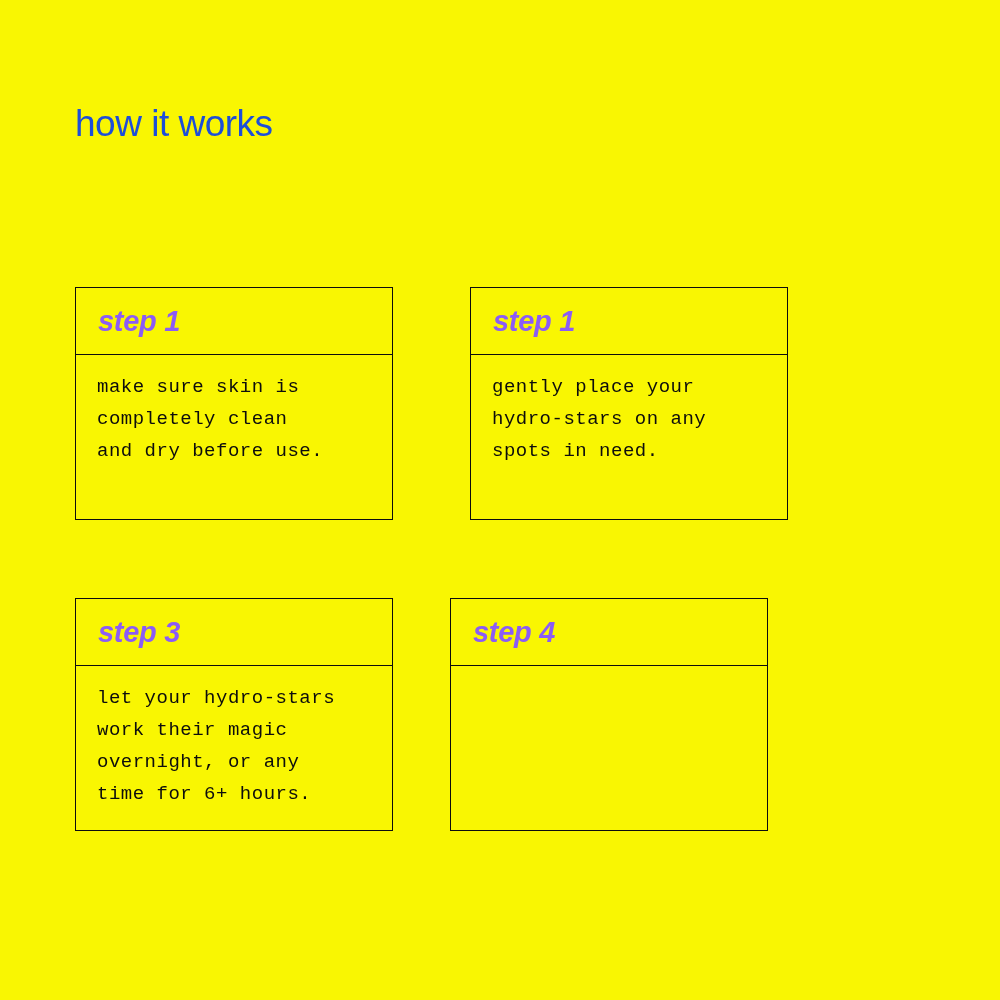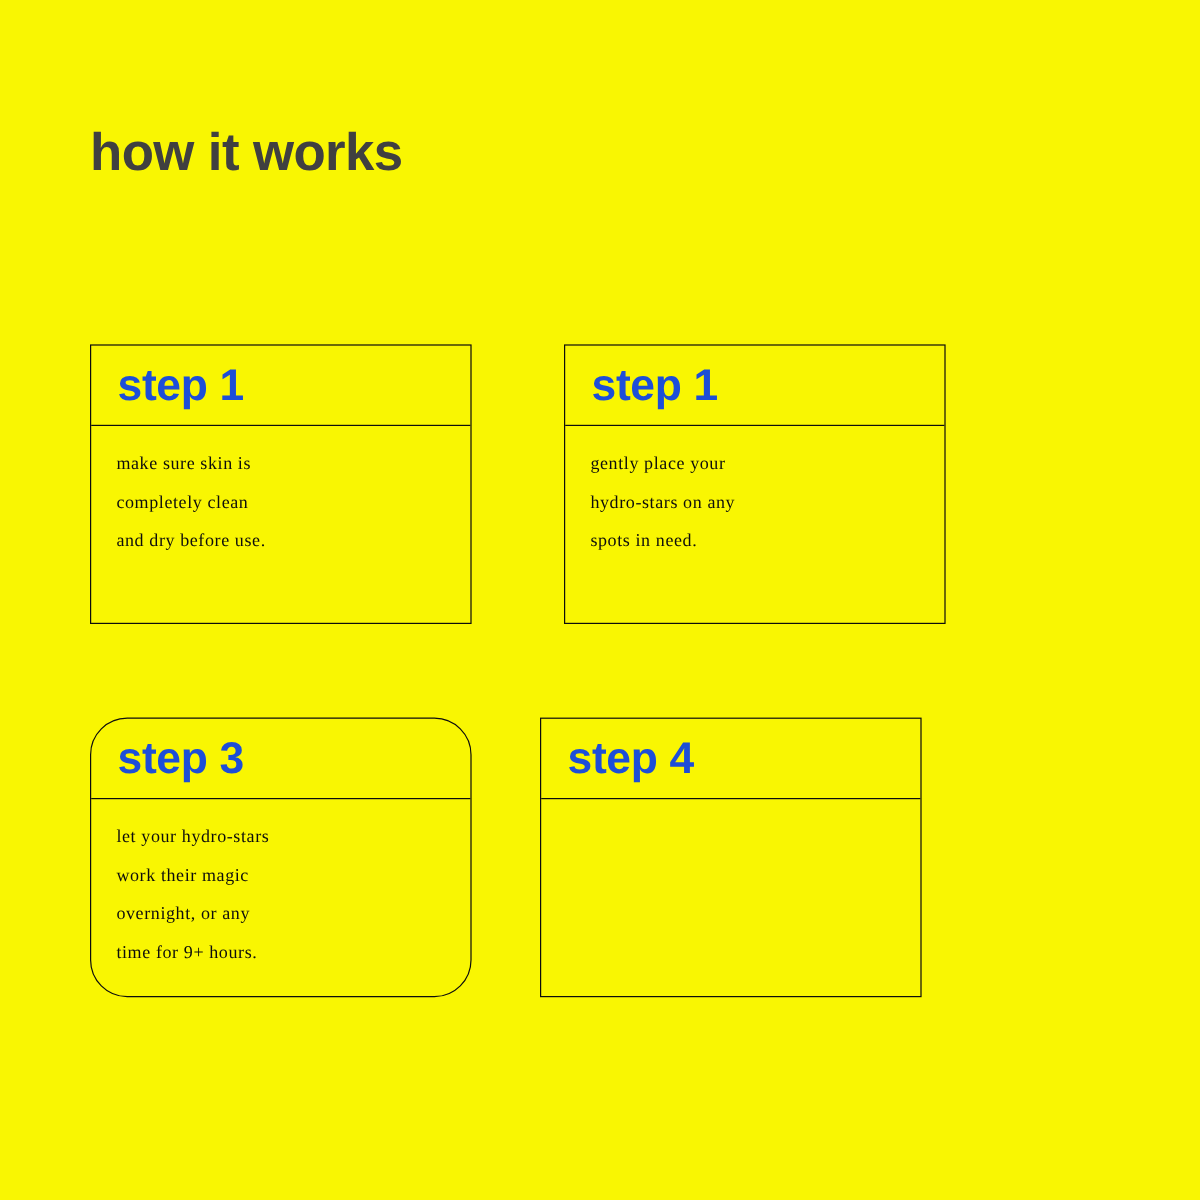--- a/index.html
+++ b/index.html
@@ -19,58 +19,59 @@
     position: absolute;
     inset: 0;
     width: 1000px;
     height: 1000px;
   }
 
   .page-title {
     position: absolute;
     left: 75px;
     top: 103px;
-    font-size: 44px;
-    font-weight: 700;
+    font-size: 37px;
+    font-weight: 400;
     letter-spacing: -0.5px;
-    color: #404040;
+    color: #1d4ed8;
   }
 
   .step-card {
     position: absolute;
     width: 318px;
     height: 233px;
     border: 1.5px solid #0d0d0d;
     background: transparent;
   }
 
   .step-card.pos-1 { left: 75px;  top: 287px; }
   .step-card.pos-2 { left: 470px; top: 287px; }
-  .step-card.pos-3 { left: 75px;  top: 598px; border-radius: 31px; }
+  .step-card.pos-3 { left: 75px;  top: 598px; }
   .step-card.pos-4 { left: 450px; top: 598px; }
 
   .step-header {
     height: 67px;
     display: flex;
     align-items: center;
     padding-left: 22px;
     border-bottom: 1.5px solid #0d0d0d;
   }
 
   .step-label {
-    font-size: 37px;
+    font-size: 29px;
     font-weight: 700;
     letter-spacing: -0.3px;
-    color: #1d4ed8;
+    color: #8b5cf6;
+    font-style: italic;
   }
 
   .step-body {
     padding: 16px 10px 16px 21px;
-    font-family: Liberation Serif, serif;
-    font-size: 15px;
+    font-family: Liberation Mono, monospace;
+    font-size: 19px;
     line-height: 32px;
     letter-spacing: 0.5px;
     color: #0d0d0d;
     white-space: pre-line;
   }
 </style>
 </head>
 <body style="background: rgb(249, 246, 2);">
 
 <div class="canvas">
@@ -95,21 +96,21 @@
 spots in need.</div>
   </div>
 
   <div class="step-card pos-3">
     <div class="step-header">
       <span class="step-label">step 3</span>
     </div>
     <div class="step-body">let your hydro-stars
 work their magic
 overnight, or any
-time for 9+ hours.</div>
+time for 6+ hours.</div>
   </div>
 
   <div class="step-card pos-4">
     <div class="step-header">
       <span class="step-label">step 4</span>
     </div>
   </div>
 
 </div>
 

